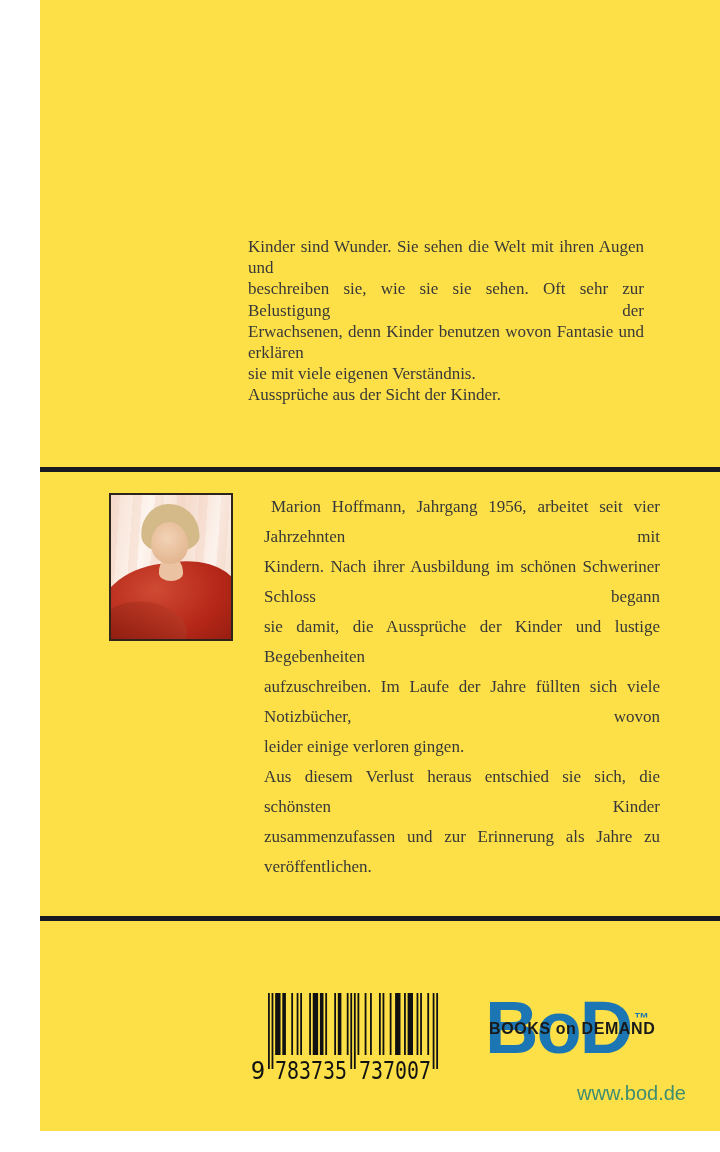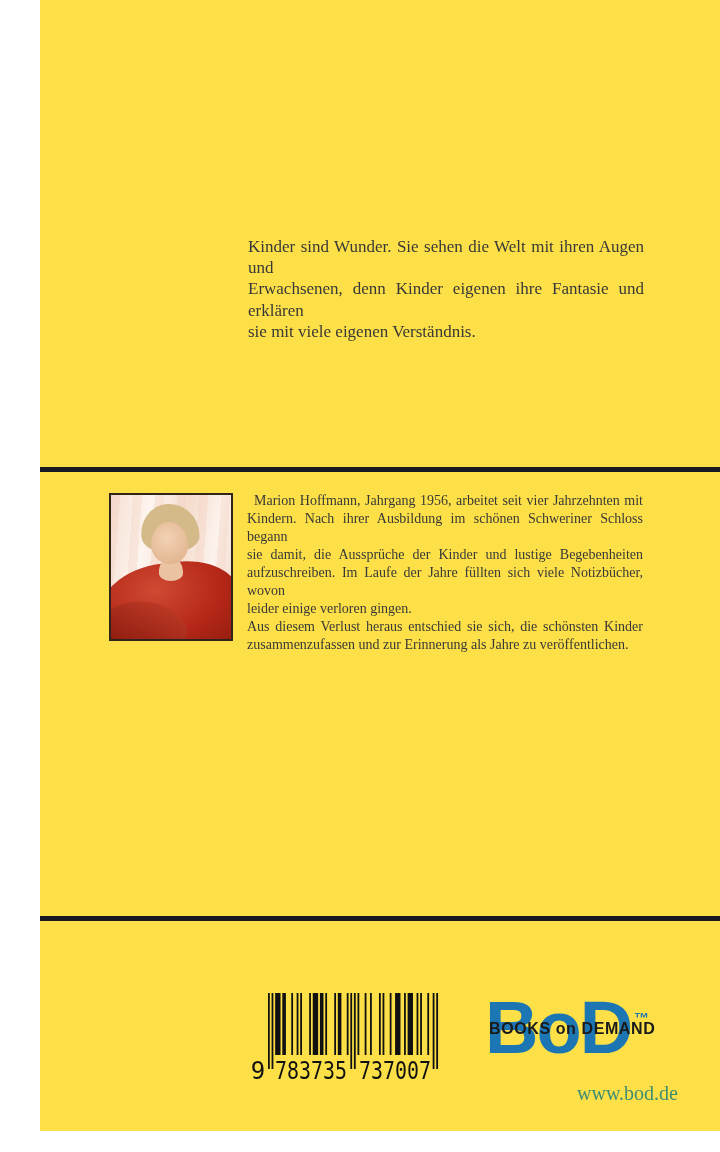--- a/index.html
+++ b/index.html
@@ -2,22 +2,22 @@
 <html><head>
 <meta charset="utf-8">
 <style>
   html,body{margin:0;padding:0;background:#ffffff;}
   .page{position:relative;width:720px;height:1131px;background:#fde047;overflow:hidden;
         font-family:"Liberation Serif", serif;color:#333333;margin-left:40px;}
 
   
   .synopsis{position:absolute;left:208px;top:236px;width:396px;
             font-size:17px;line-height:21.2px;color:#383838;}
-  .bio{position:absolute;left:207px;top:492px;width:396px;
-       font-size:14px;line-height:18px;color:#383838;}
+  .bio{position:absolute;left:224px;top:492px;width:396px;
+       font-size:17px;line-height:30px;color:#383838;}
   .line{text-align:justify;text-align-last:justify;white-space:normal;}
   .line.last{text-align-last:left;}
   .bio .line:first-child{text-indent:7px;}
 
   
   .divider{position:absolute;left:0;width:720px;height:5px;background:#191921;}
   .divider-top{top:467px;}
   .divider-bottom{top:916px;}
 
   
@@ -49,32 +49,34 @@
 
   
   .bod-logo{position:absolute;left:445px;top:991px;line-height:1;white-space:nowrap;
         font-family:"Liberation Sans", sans-serif;font-weight:bold;
         font-size:74px;letter-spacing:-2px;color:#1b76b3;text-align:right;}
   .bod-logo sup{font-size:15px;letter-spacing:0;vertical-align:super;position:relative;top:-4px;left:3px;}
   .bod-tagline{position:absolute;left:449px;top:1020px;
         font-family:"Liberation Sans", sans-serif;font-weight:bold;
         font-size:16px;letter-spacing:0.6px;color:#1a1a1a;white-space:nowrap;}
   .bod-website{position:absolute;left:537px;top:1082px;
-        font-family:Liberation Serif, serif;
+        font-family:Liberation Sans, sans-serif;
         font-size:20px;color:#3f8d70;white-space:nowrap;}
 </style>
 </head>
 <body>
 
 <div class="page">
 
   <section class="synopsis">
       <div class="line">Kinder sind Wunder. Sie sehen die Welt mit ihren Augen und</div>
-      <div class="line">Erwachsenen, denn Kinder eigenen ihre Fantasie und erklären</div>
+      <div class="line">beschreiben sie, wie sie sie sehen. Oft sehr zur Belustigung der</div>
+      <div class="line">Erwachsenen, denn Kinder benutzen wovon Fantasie und erklären</div>
       <div class="line last">sie mit viele eigenen Verständnis.</div>
+      <div class="line last">Aussprüche aus der Sicht der Kinder.</div>
     </section>
 
   <div class="divider divider-top"></div>
 
   <figure class="photo">
     <div class="p-bg"></div>
     <div class="p-sweater"></div>
     <div class="p-arm"></div>
     <div class="p-chest"></div>
     <div class="p-hair"></div>

